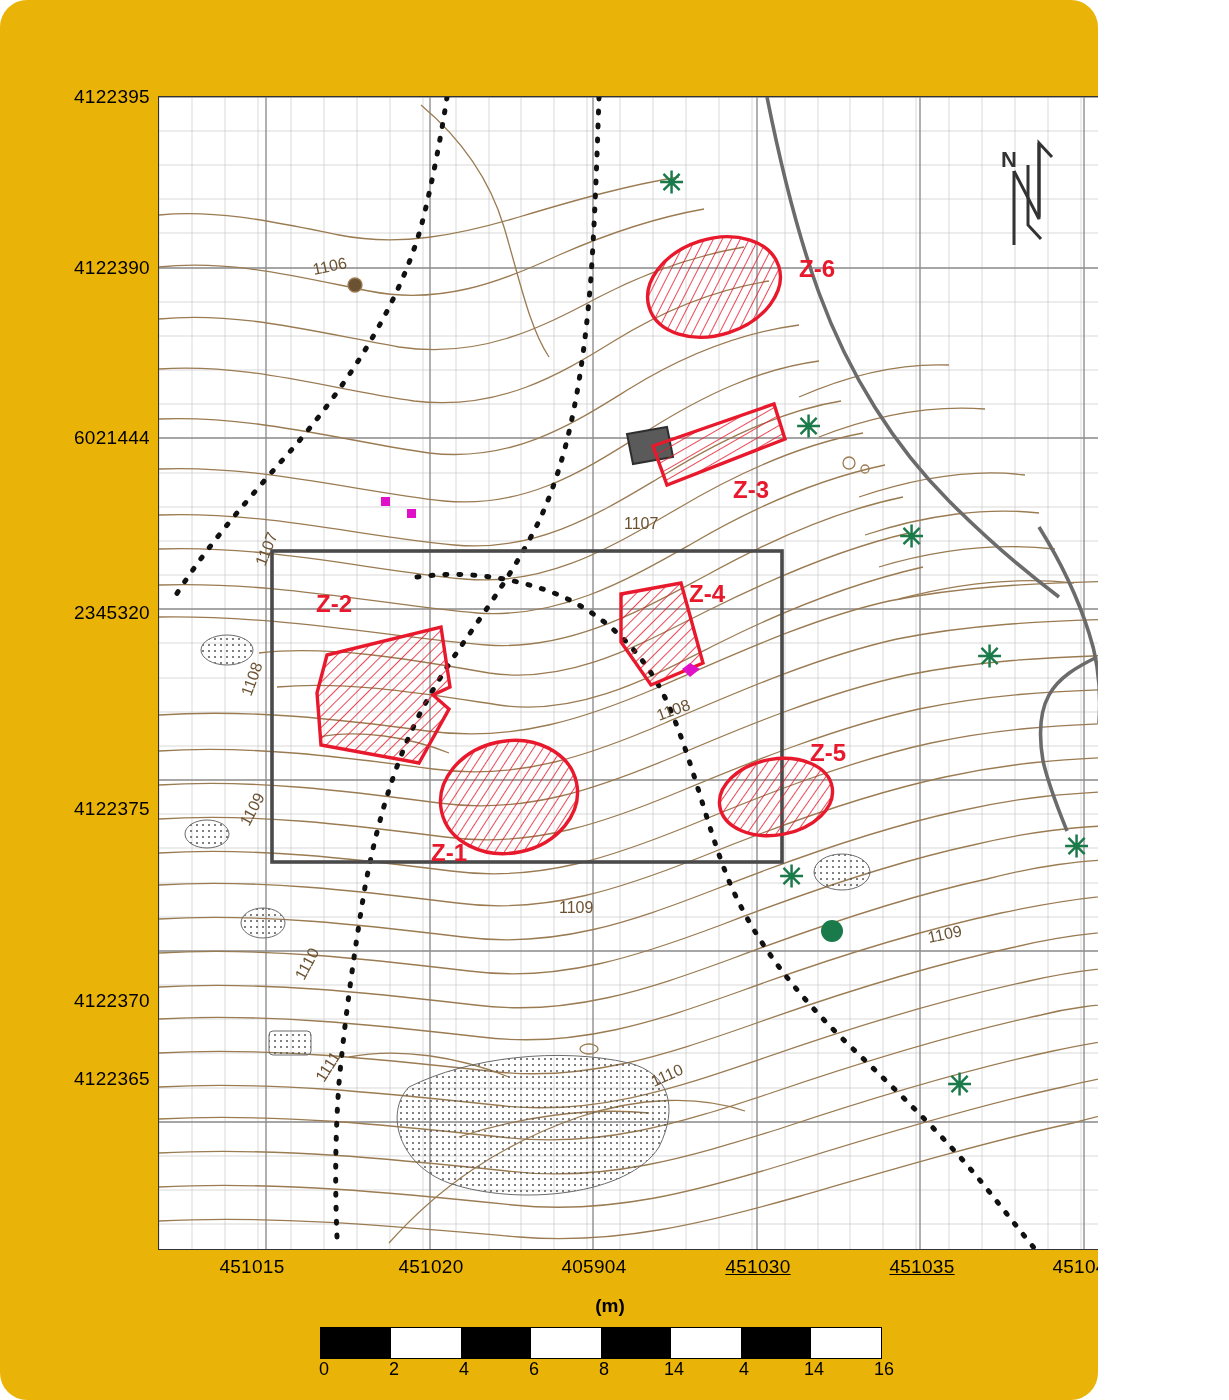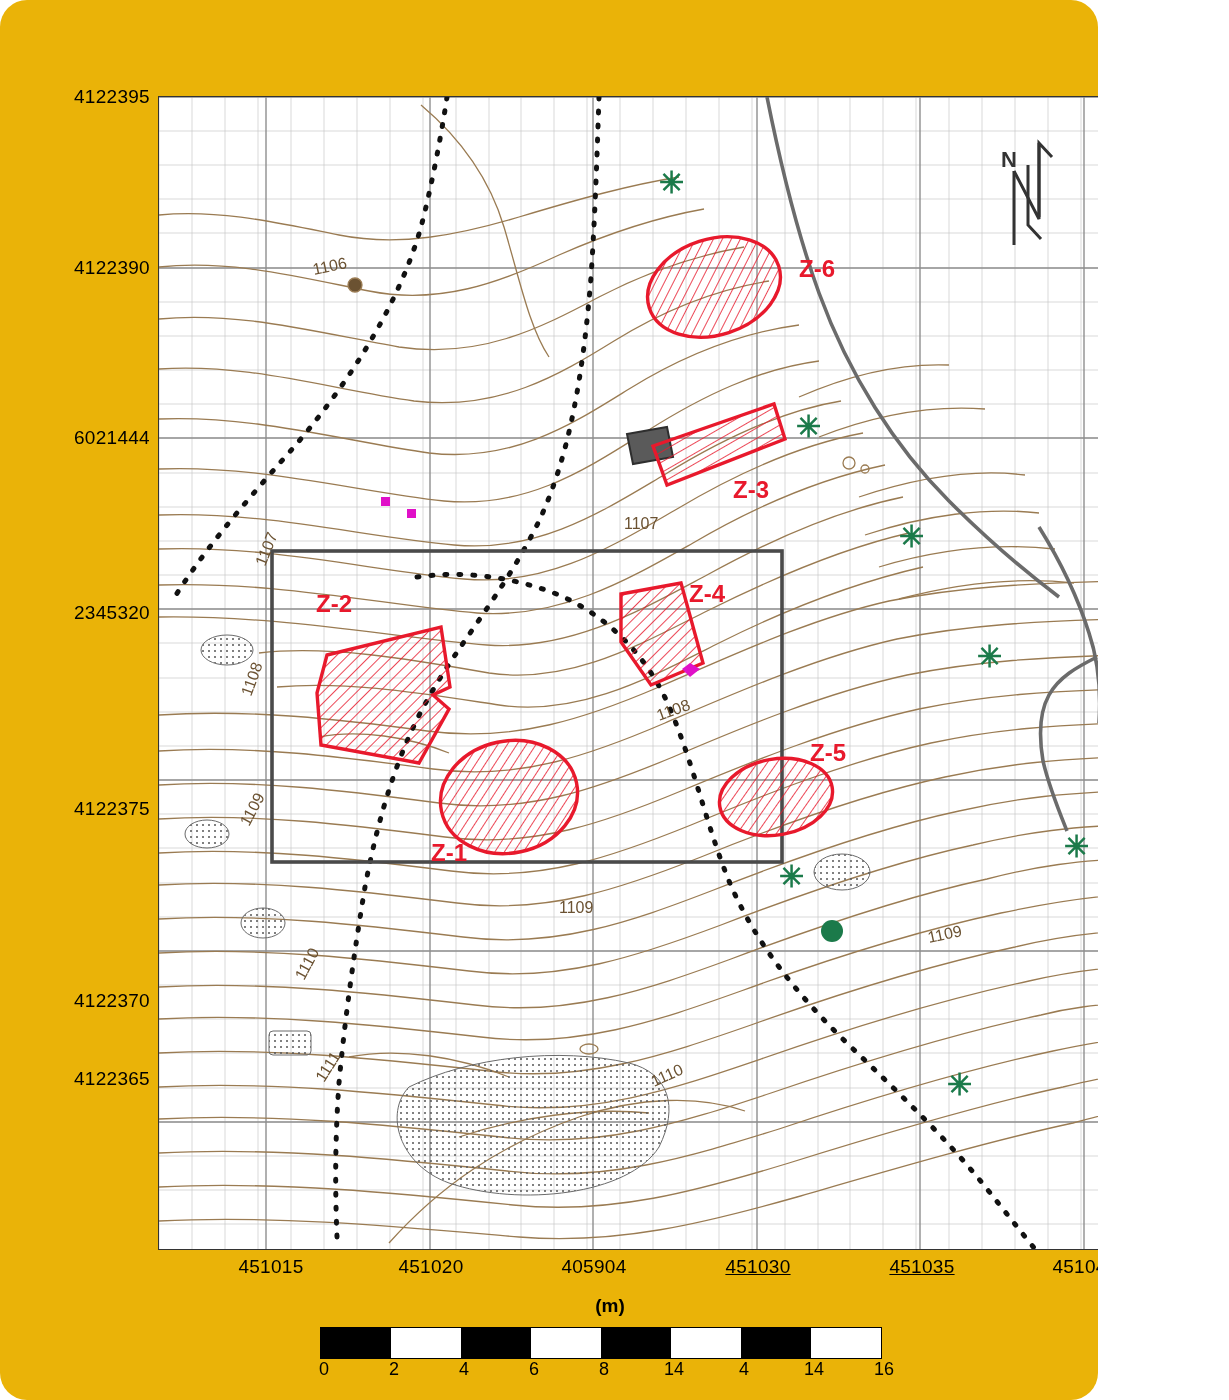--- a/index.html
+++ b/index.html
@@ -31,21 +31,21 @@
 <div id="page">
 
   <div class="ylab" style="left:30px;top:86px;">4122395</div>
   <div class="ylab" style="left:30px;top:257px;">4122390</div>
   <div class="ylab" style="left:30px;top:427px;">6021444</div>
   <div class="ylab" style="left:30px;top:602px;">2345320</div>
   <div class="ylab" style="left:30px;top:773px;margin-top:25px;">4122375</div>
   <div class="ylab" style="left:30px;top:974px;margin-top:16px;">4122370</div>
   <div class="ylab" style="left:30px;top:1068px;">4122365</div>
 
-  <div class="xlab" style="left:211px;top:1256px;">451015</div>
+  <div class="xlab" style="left:192px;top:1256px;">451015</div>
   <div class="xlab" style="left:371px;top:1256px;">451020</div>
   <div class="xlab" style="left:534px;top:1256px;">405904</div>
   <div class="xlab" style="left:698px;top:1256px;text-decoration:underline;">451030</div>
   <div class="xlab" style="left:862px;top:1256px;text-decoration:underline;">451035</div>
   <div class="xlab" style="left:1025px;top:1256px;">451040</div>
 
   <div id="mapframe">
     <svg id="mapsvg" width="963" height="1152" viewBox="0 0 963 1152" xmlns="http://www.w3.org/2000/svg">
       <defs>
         <pattern id="hatch" width="8" height="8" patternTransform="rotate(45)" patternUnits="userSpaceOnUse">

